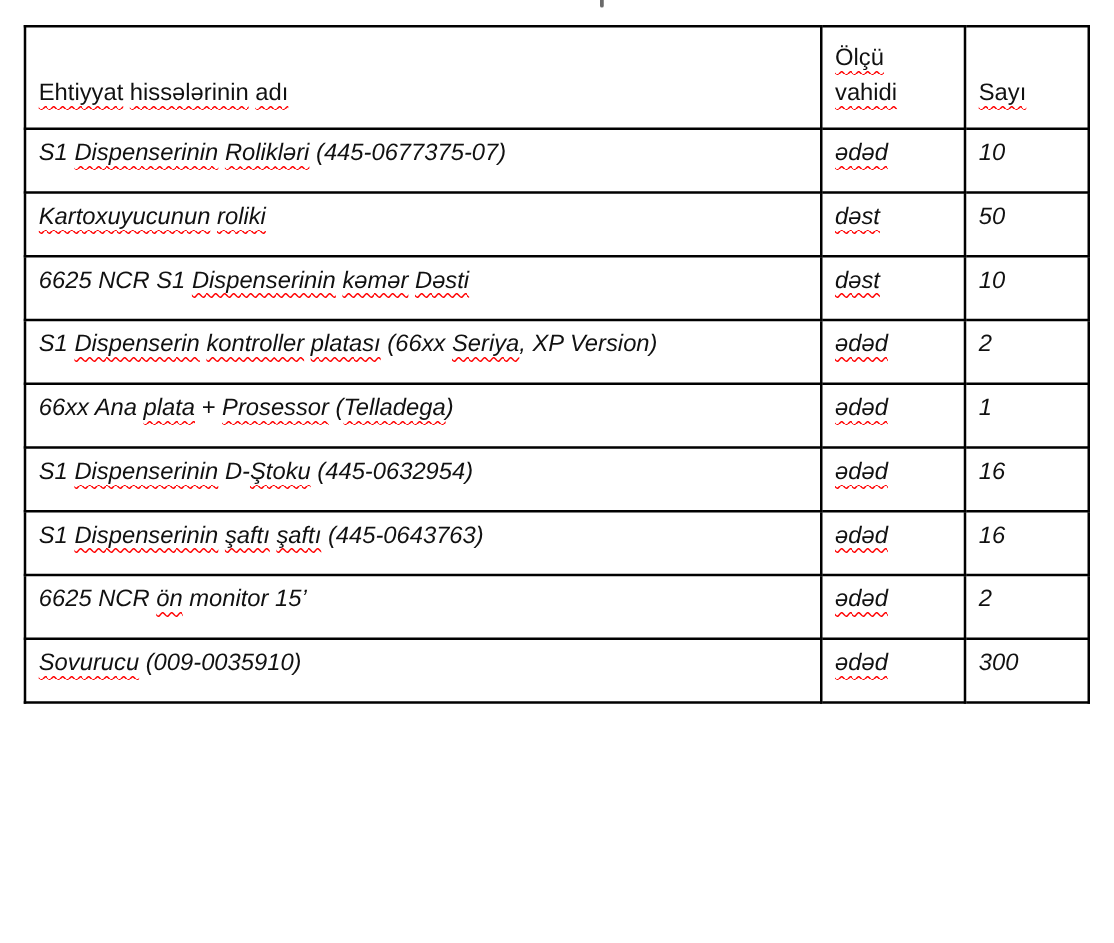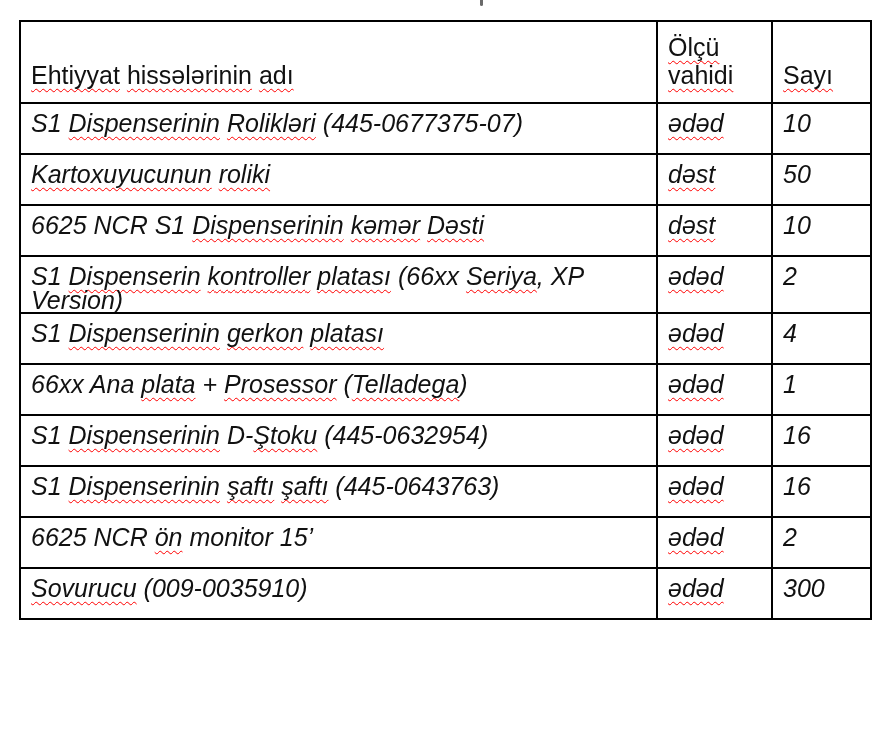--- a/index.html
+++ b/index.html
@@ -31,21 +31,21 @@
     left: 19px;
     top: 20px;
     width: 851px;
     border-collapse: collapse;
     table-layout: fixed;
   }
   .parts-table th,
   .parts-table td {
     border: 2px solid #000000;
     padding: 0 10px;
-    font-size: 25px;
+    font-size: 19px;
     font-weight: 400;
     color: #111111;
     text-align: left;
     overflow: hidden;
     white-space: normal;
   }
   .parts-table thead th {
     height: 67px;
     vertical-align: bottom;
     padding-bottom: 13px;
@@ -100,25 +100,20 @@
           <td>6625 NCR S1 <span class="wavy">Dispenserinin</span> <span class="wavy">kəmər</span> <span class="wavy">Dəsti</span></td>
           <td><span class="wavy">dəst</span></td>
           <td>10</td>
         </tr>
         <tr>
           <td>S1 <span class="wavy">Dispenserin</span> <span class="wavy">kontroller</span> <span class="wavy">platası</span> (66xx <span class="wavy">Seriya</span>, XP Version)</td>
           <td><span class="wavy">ədəd</span></td>
           <td>2</td>
         </tr>
         <tr>
-          <td>S1 <span class="wavy">Dispenserinin</span> <span class="wavy">gerkon</span> <span class="wavy">platası</span></td>
-          <td><span class="wavy">ədəd</span></td>
-          <td>4</td>
-        </tr>
-        <tr>
           <td>66xx Ana <span class="wavy">plata</span> + <span class="wavy">Prosessor</span> (<span class="wavy">Telladega</span>)</td>
           <td><span class="wavy">ədəd</span></td>
           <td>1</td>
         </tr>
         <tr>
           <td>S1 <span class="wavy">Dispenserinin</span> D-<span class="wavy">Ştoku</span> (445-0632954)</td>
           <td><span class="wavy">ədəd</span></td>
           <td>16</td>
         </tr>
         <tr>

